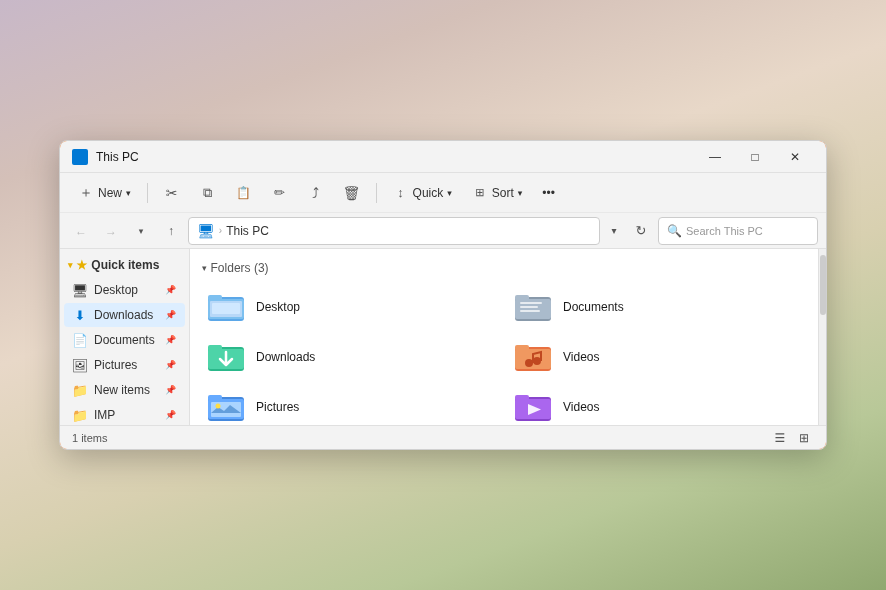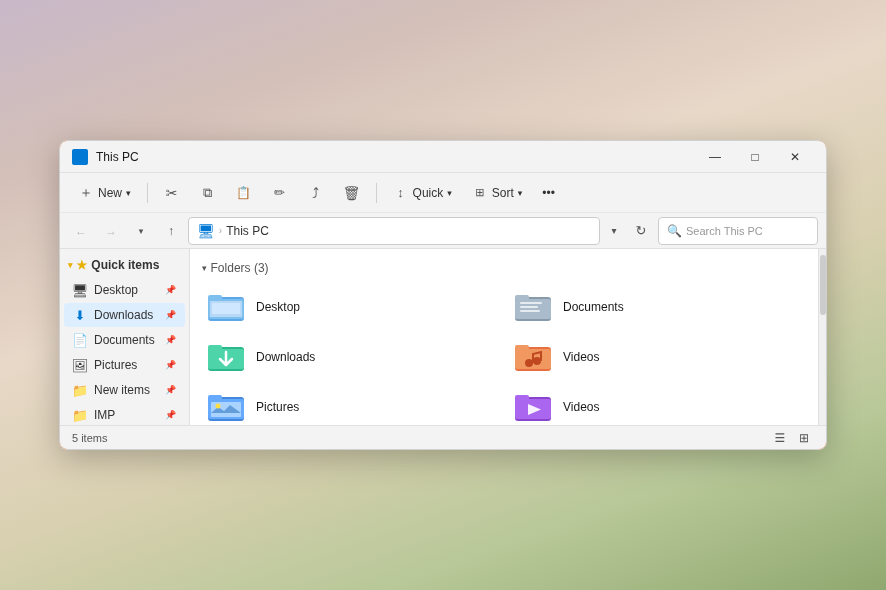--- a/index.html
+++ b/index.html
@@ -569,20 +569,20 @@
 
     </div>
 
     <div style="width: 8px; background: #f0f0f0; border-left: 1px solid #e0e0e0; display:flex; flex-direction:column; align-items:center; padding: 2px 0;">
       <div style="width: 6px; height: 60px; background: #ccc; border-radius: 3px; margin-top: 4px;"></div>
     </div>
 
   </div>
 
   <div class="status-bar">
-    <span>5 items</span>
+    <span>1 items</span>
     <div class="status-right">
       <div class="view-btn">☰</div>
       <div class="view-btn">⊞</div>
     </div>
   </div>
 
 </div>
 
 </body></html>

